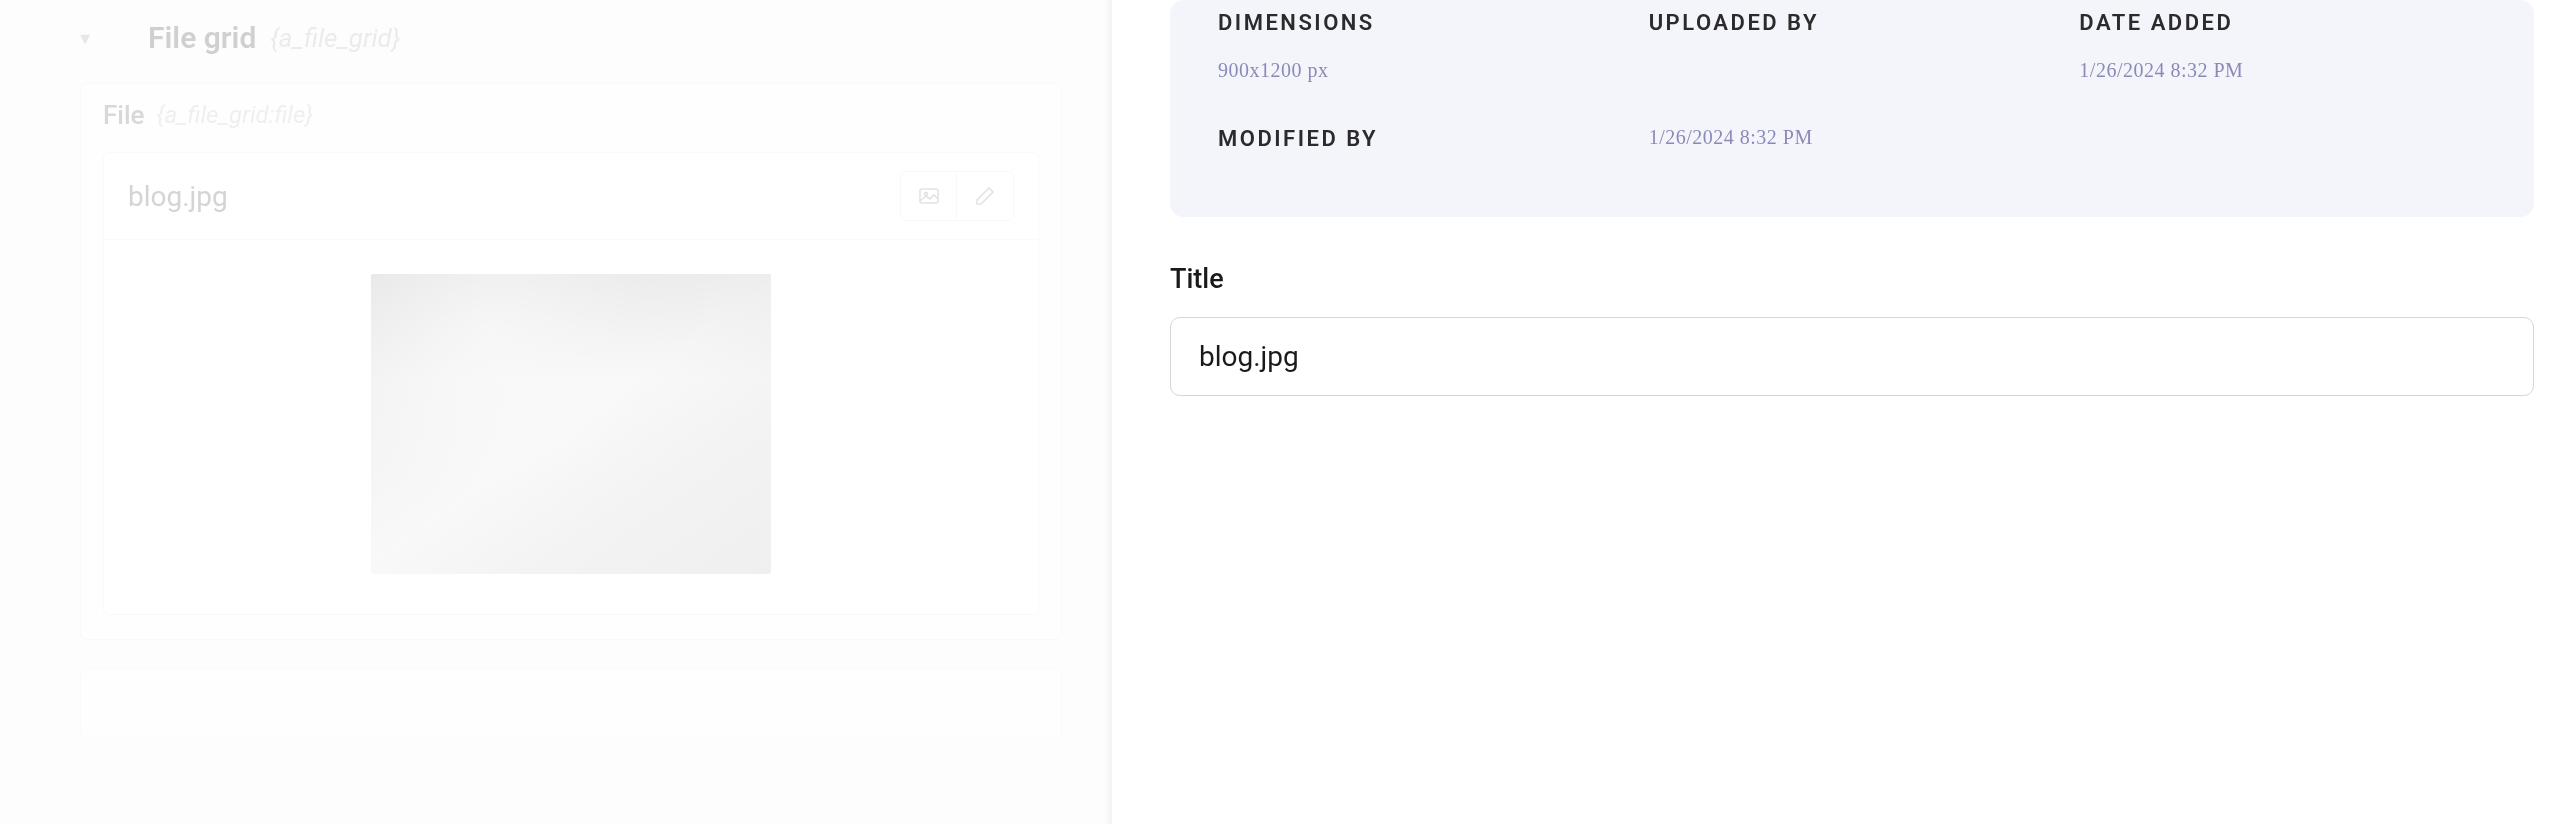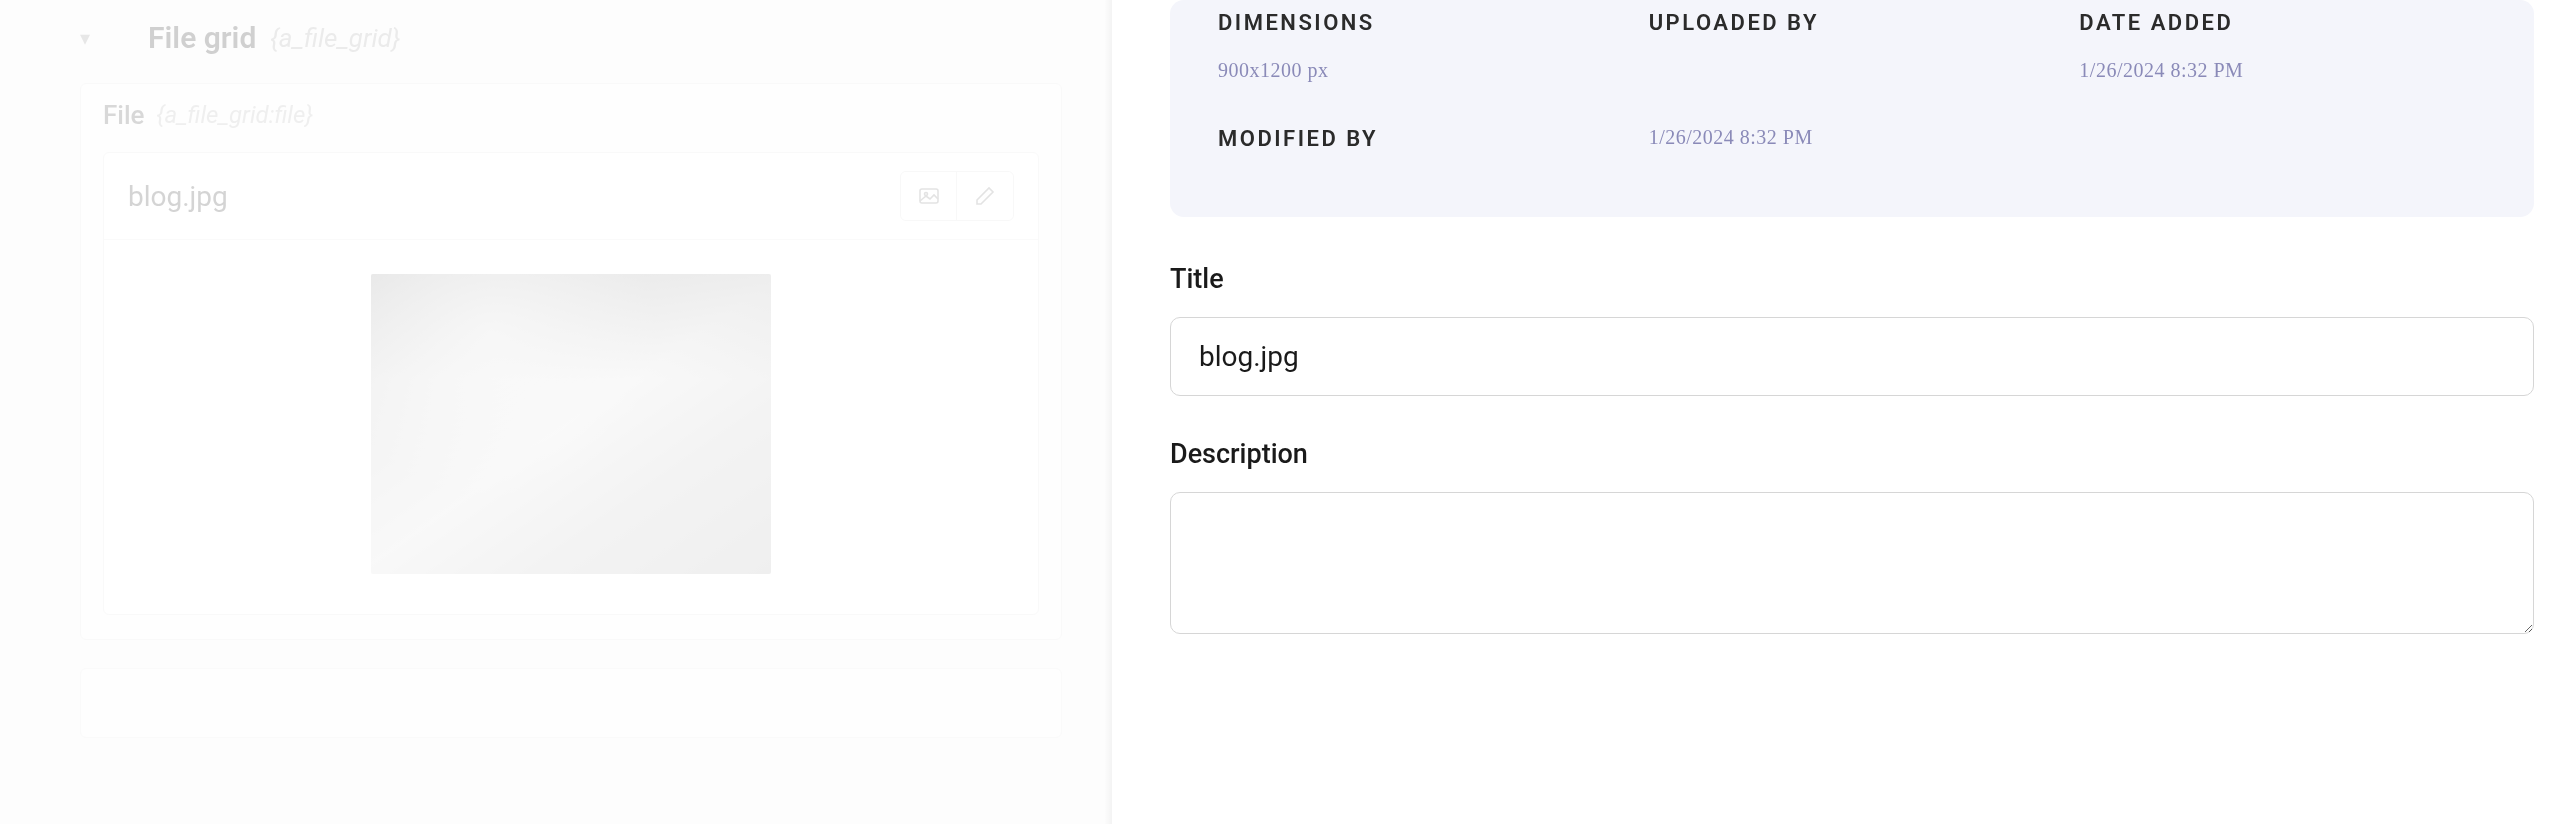--- a/index.html
+++ b/index.html
@@ -297,18 +297,14 @@
     <div class="meta-item">
       <span class="meta-value">1/26/2024 8:32 PM</span>
     </div>
   </div>
 
   <div class="form-section">
     <div class="form-group">
       <label class="form-label">Title</label>
       <input class="text-input" type="text" value="blog.jpg" style="">
     </div>
-    <div class="form-group">
-      <label class="form-label">Description</label>
-      <textarea class="textarea-input" style=""></textarea>
-    </div>
   </div>
 </div>
 
 </body></html>

